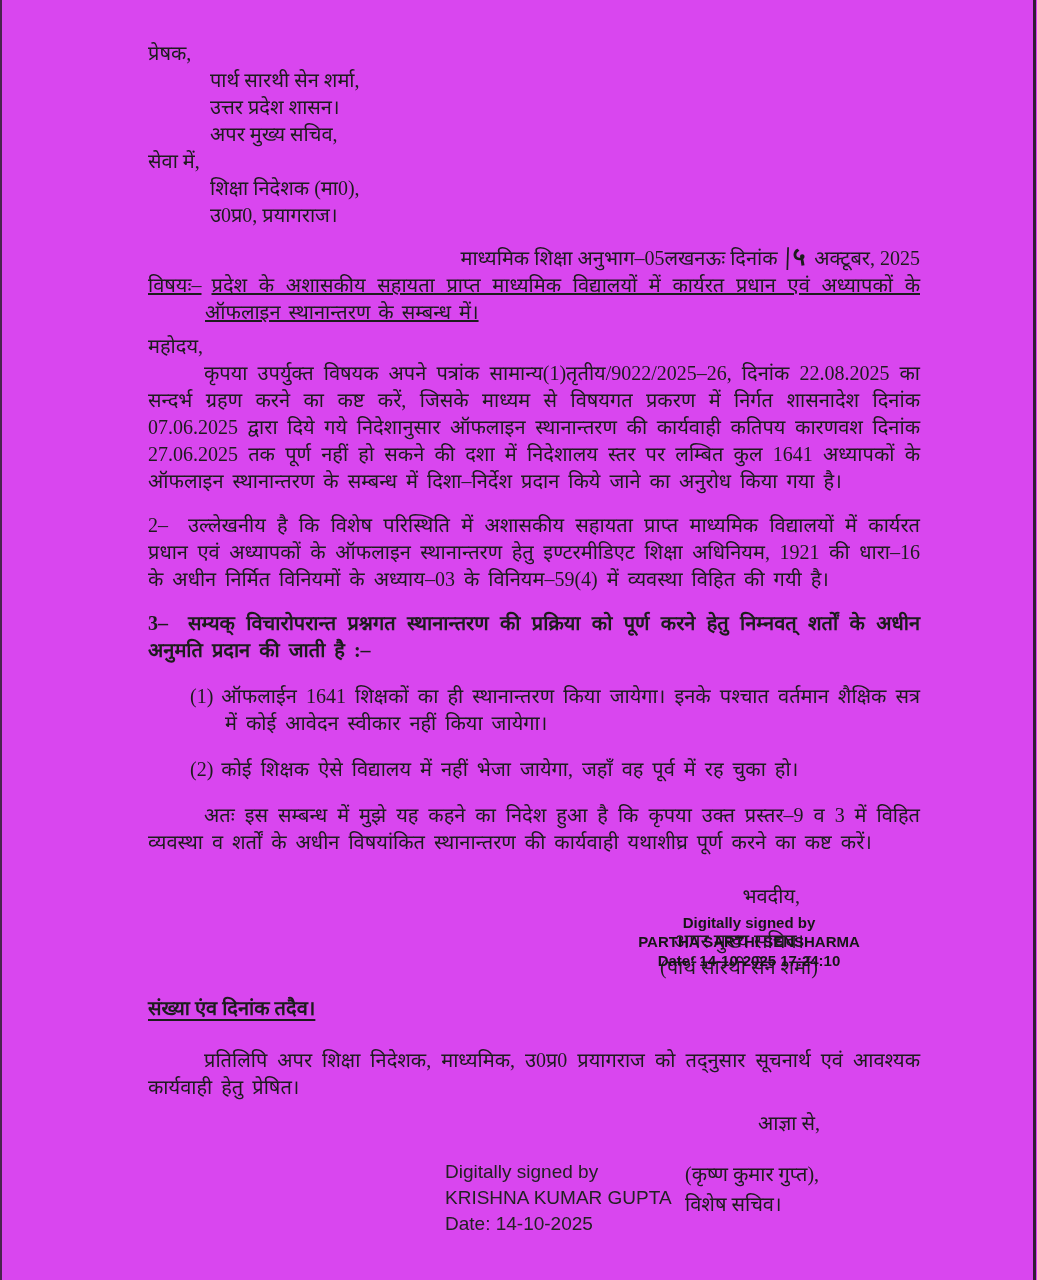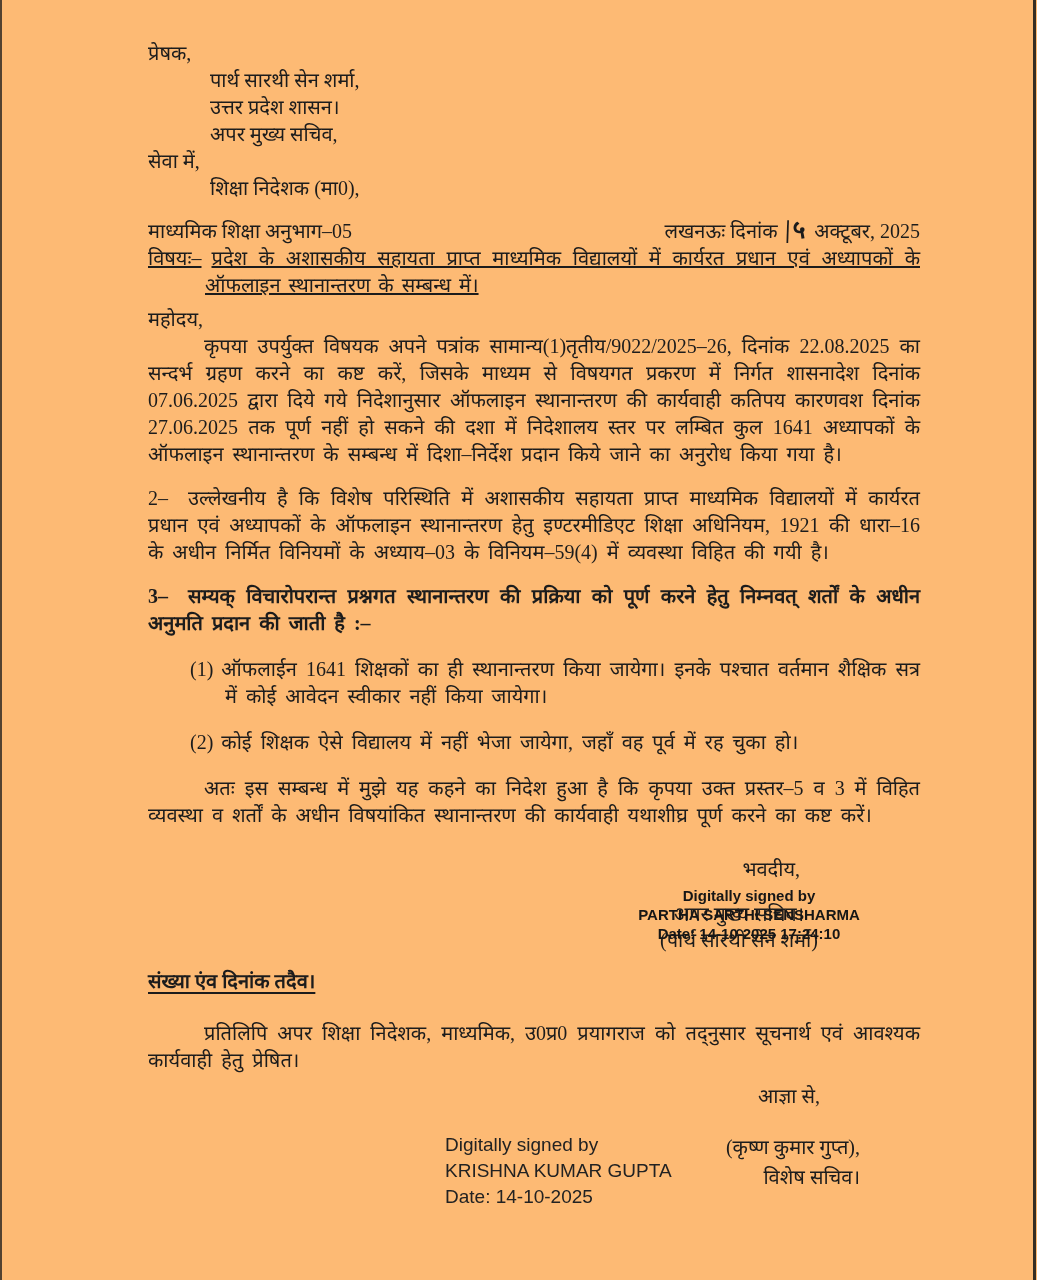--- a/index.html
+++ b/index.html
@@ -1,39 +1,39 @@
 <!DOCTYPE html>
 <html><head>
 <meta charset="utf-8">
 <style>
   html,body{margin:0;padding:0;background:#e8e8e8;}
   .page{
     position:relative;
     width:1037px;height:1280px;
-    background:#fdba74;
+    background:#d946ef;
     overflow:hidden;
     font-family:"Liberation Serif","DejaVu Serif",serif;
     color:#1c1c1c;
     font-size:20px;
     line-height:27px;
   }
   .scan-edge-left{
     position:absolute;left:0;top:0;width:2px;height:100%;
     background:#1a1a1a;opacity:.75;
   }
   .scan-edge-right{
     position:absolute;right:1px;top:0;width:3px;height:100%;
     background:#141414;opacity:.85;
   }
   .content{
     position:absolute;left:148px;top:40px;width:772px;
   }
   .indent-block{padding-left:62px;}
   .meta-row{
-    display:flex;justify-content:space-between;align-items:baseline;
+    display:flex;justify-content:flex-end;align-items:baseline;
     margin-top:14px;
   }
   .handwritten{
     font-size:25px;font-weight:bold;
     display:inline-block;transform:rotate(2deg);
     letter-spacing:2px;padding:0 2px;
   }
   .subject{
     margin-top:0;
     padding-left:57px;text-indent:-57px;
@@ -81,21 +81,21 @@
   .bottom-row{
     display:flex;align-items:flex-start;margin-top:22px;
   }
   .digital-sig2{
     margin-left:297px;
     font-family:"Liberation Sans","DejaVu Sans",sans-serif;
     font-size:19px;line-height:26px;color:#222;
   }
   .name-block2{
     margin-left:auto;margin-right:60px;width:175px;
-    text-align:right;line-height:30px;
+    text-align:left;line-height:30px;
   }
 </style>
 </head>
 <body>
 
 <div class="page">
   <div class="scan-edge-left"></div>
   <div class="scan-edge-right"></div>
 
   <div class="content">
@@ -106,20 +106,21 @@
         <div>पार्थ सारथी सेन शर्मा,</div>
         <div>उत्तर प्रदेश शासन।</div>
         <div>अपर मुख्य सचिव,</div>
       </div>
     </div>
 
     <div>
       <div>सेवा में,</div>
       <div class="indent-block">
         <div>शिक्षा निदेशक (मा0),</div>
+        <div>उ0प्र0, प्रयागराज।</div>
       </div>
     </div>
 
     <div class="meta-row">
       <span>माध्यमिक शिक्षा अनुभाग–05</span>
       <span>
         <span>लखनऊः दिनांक</span>
         <span class="handwritten">|५</span>
         <span>अक्टूबर, 2025</span>
       </span>
@@ -141,21 +142,21 @@
       <span class="para-num">3–</span><span>सम्यक् विचारोपरान्त प्रश्नगत स्थानान्तरण की प्रक्रिया को पूर्ण करने हेतु निम्नवत् शर्तों के अधीन अनुमति प्रदान की जाती है :–</span>
     </p>
 
     <div class="cond">
       <span class="cond-num">(1)</span><span>ऑफलाईन 1641 शिक्षकों का ही स्थानान्तरण किया जायेगा। इनके पश्चात वर्तमान शैक्षिक सत्र में कोई आवेदन स्वीकार नहीं किया जायेगा।</span>
     </div>
     <div class="cond">
       <span class="cond-num">(2)</span><span>कोई शिक्षक ऐसे विद्यालय में नहीं भेजा जायेगा, जहाँ वह पूर्व में रह चुका हो।</span>
     </div>
 
-    <p class="para first-indent closing" style="margin-bottom:0;">अतः इस सम्बन्ध में मुझे यह कहने का निदेश हुआ है कि कृपया उक्त प्रस्तर–5 व 3 में विहित व्यवस्था व शर्तों के अधीन विषयांकित स्थानान्तरण की कार्यवाही यथाशीघ्र पूर्ण करने का कष्ट करें।</p>
+    <p class="para first-indent closing" style="margin-bottom:0;">अतः इस सम्बन्ध में मुझे यह कहने का निदेश हुआ है कि कृपया उक्त प्रस्तर–9 व 3 में विहित व्यवस्था व शर्तों के अधीन विषयांकित स्थानान्तरण की कार्यवाही यथाशीघ्र पूर्ण करने का कष्ट करें।</p>
 
     <div class="valediction">भवदीय,</div>
 
     <div class="sig-overlap">
       <div class="hindi-lines">
         <div>अपर मुख्य सचिव।</div>
         <div>(पार्थ सारथी सेन शर्मा)</div>
       </div>
       <div class="digital-lines">
         <div>Digitally signed by</div>

